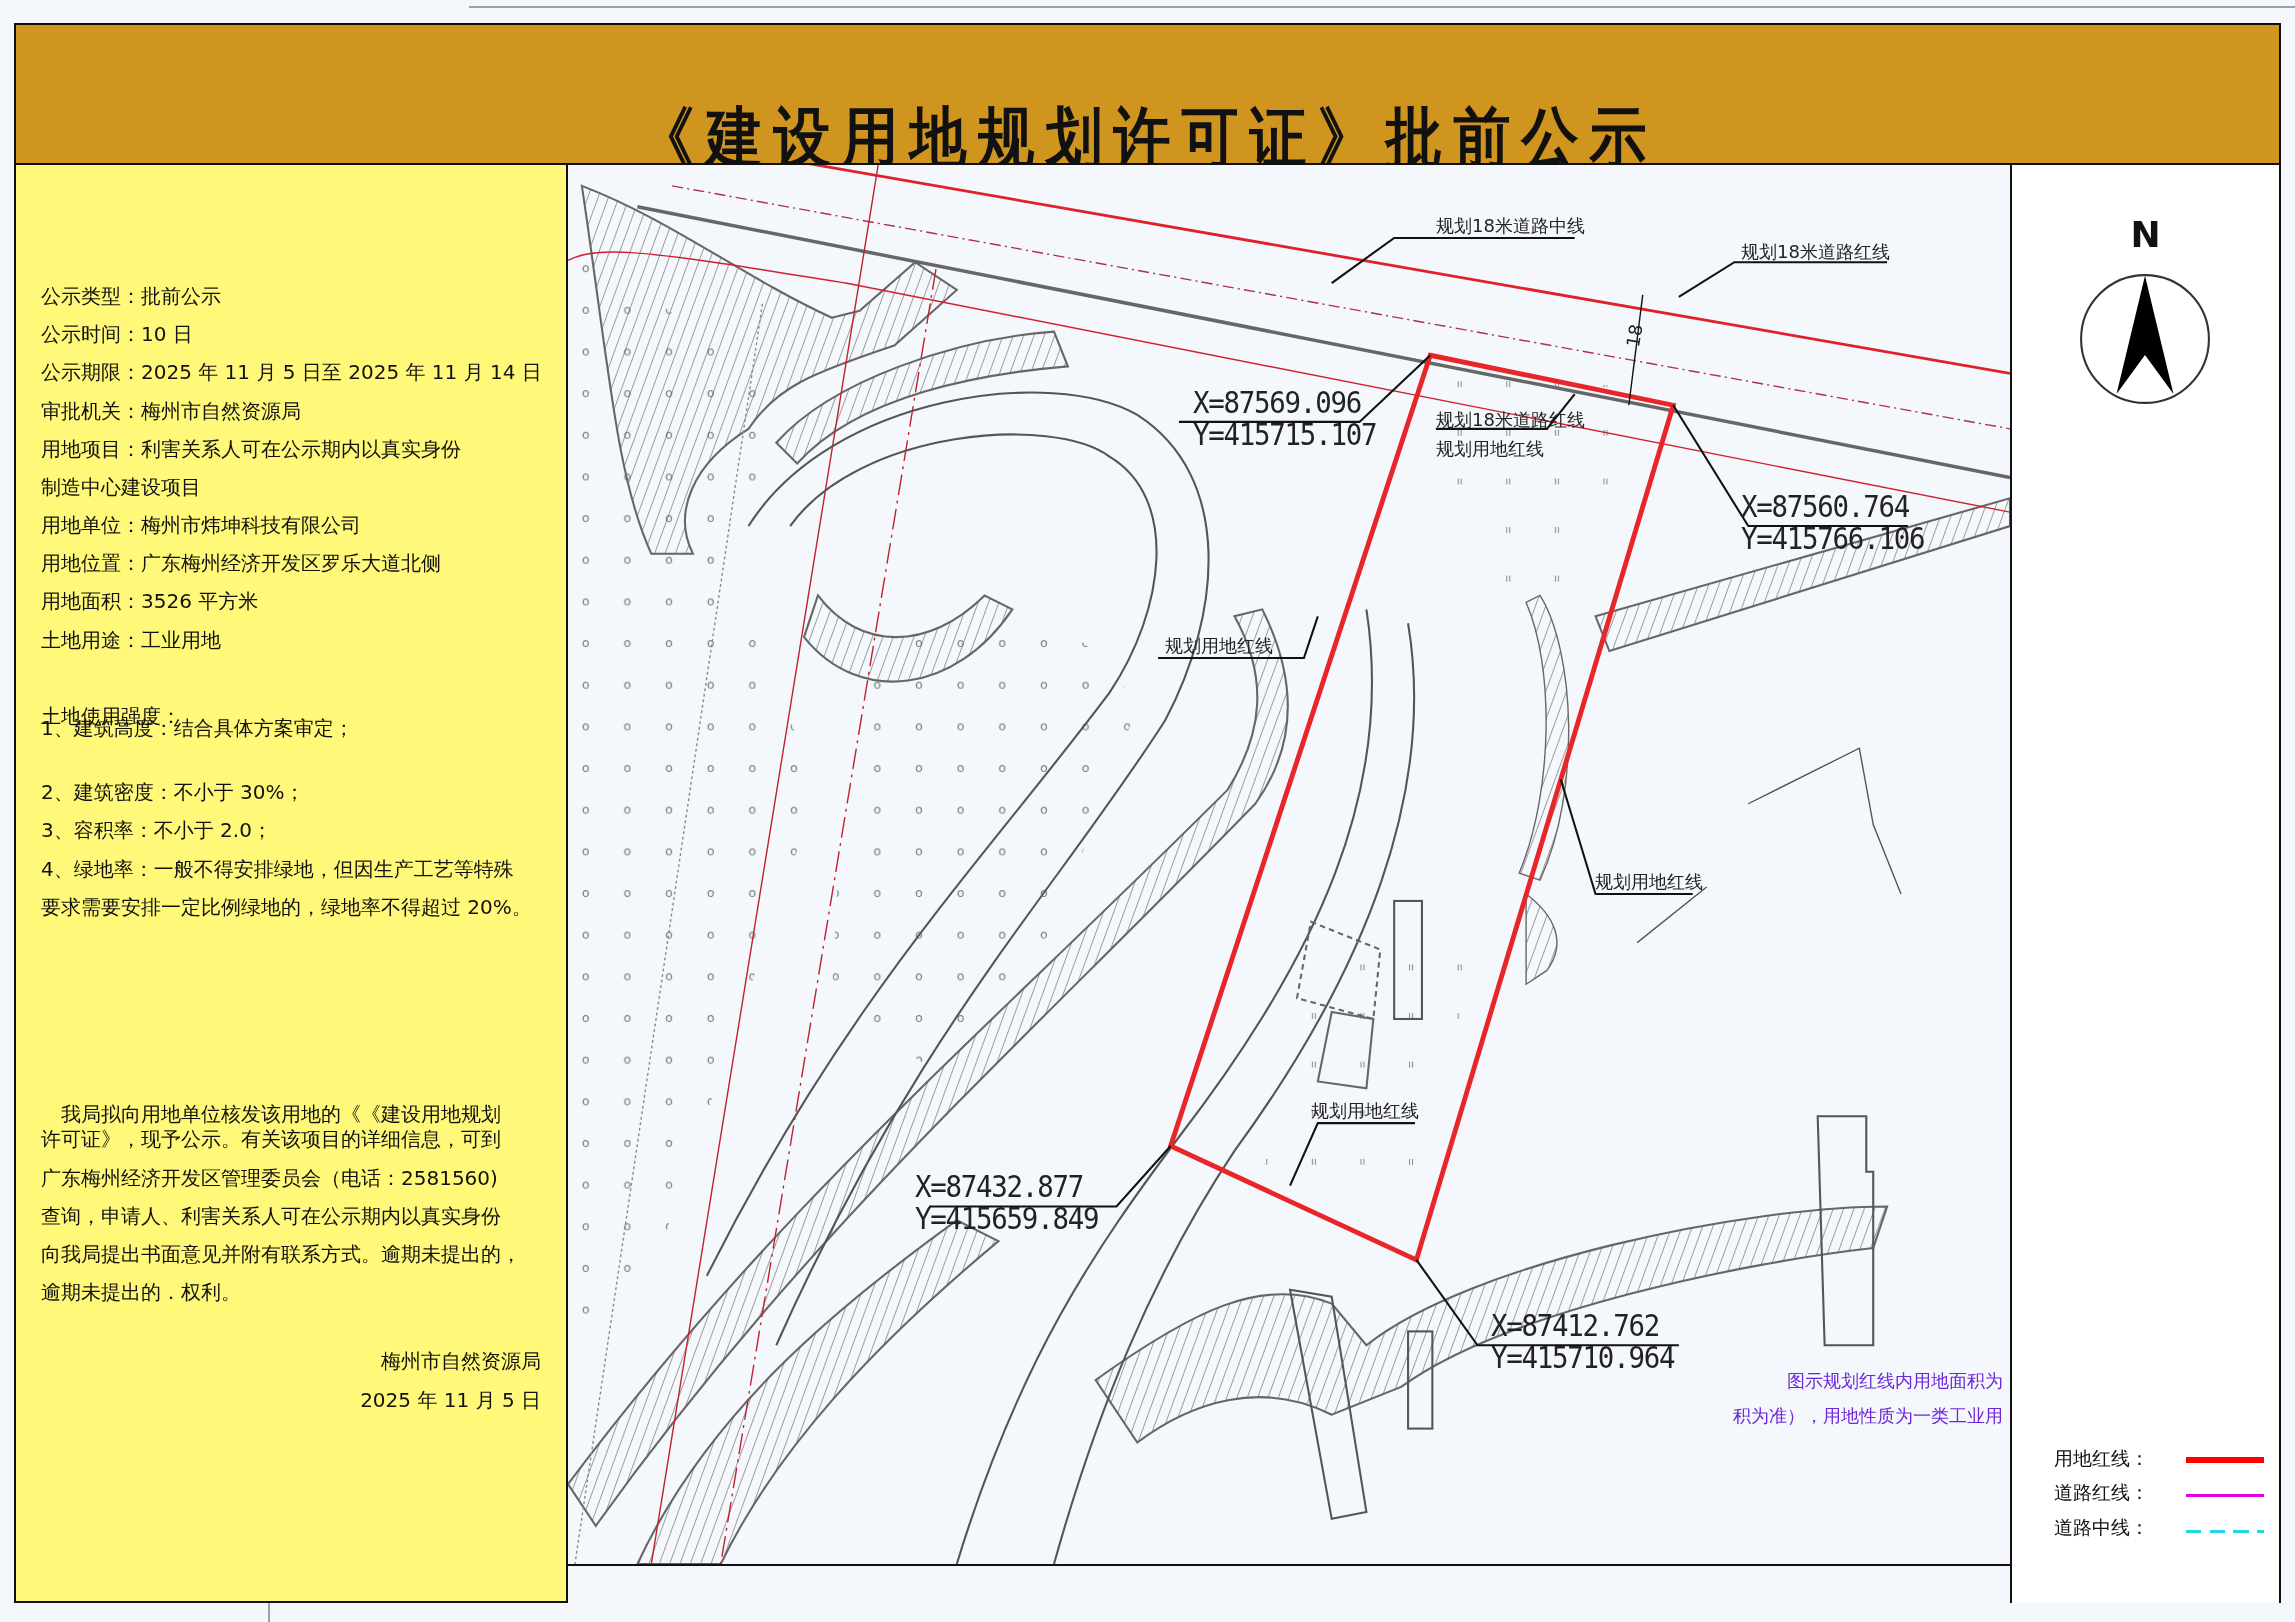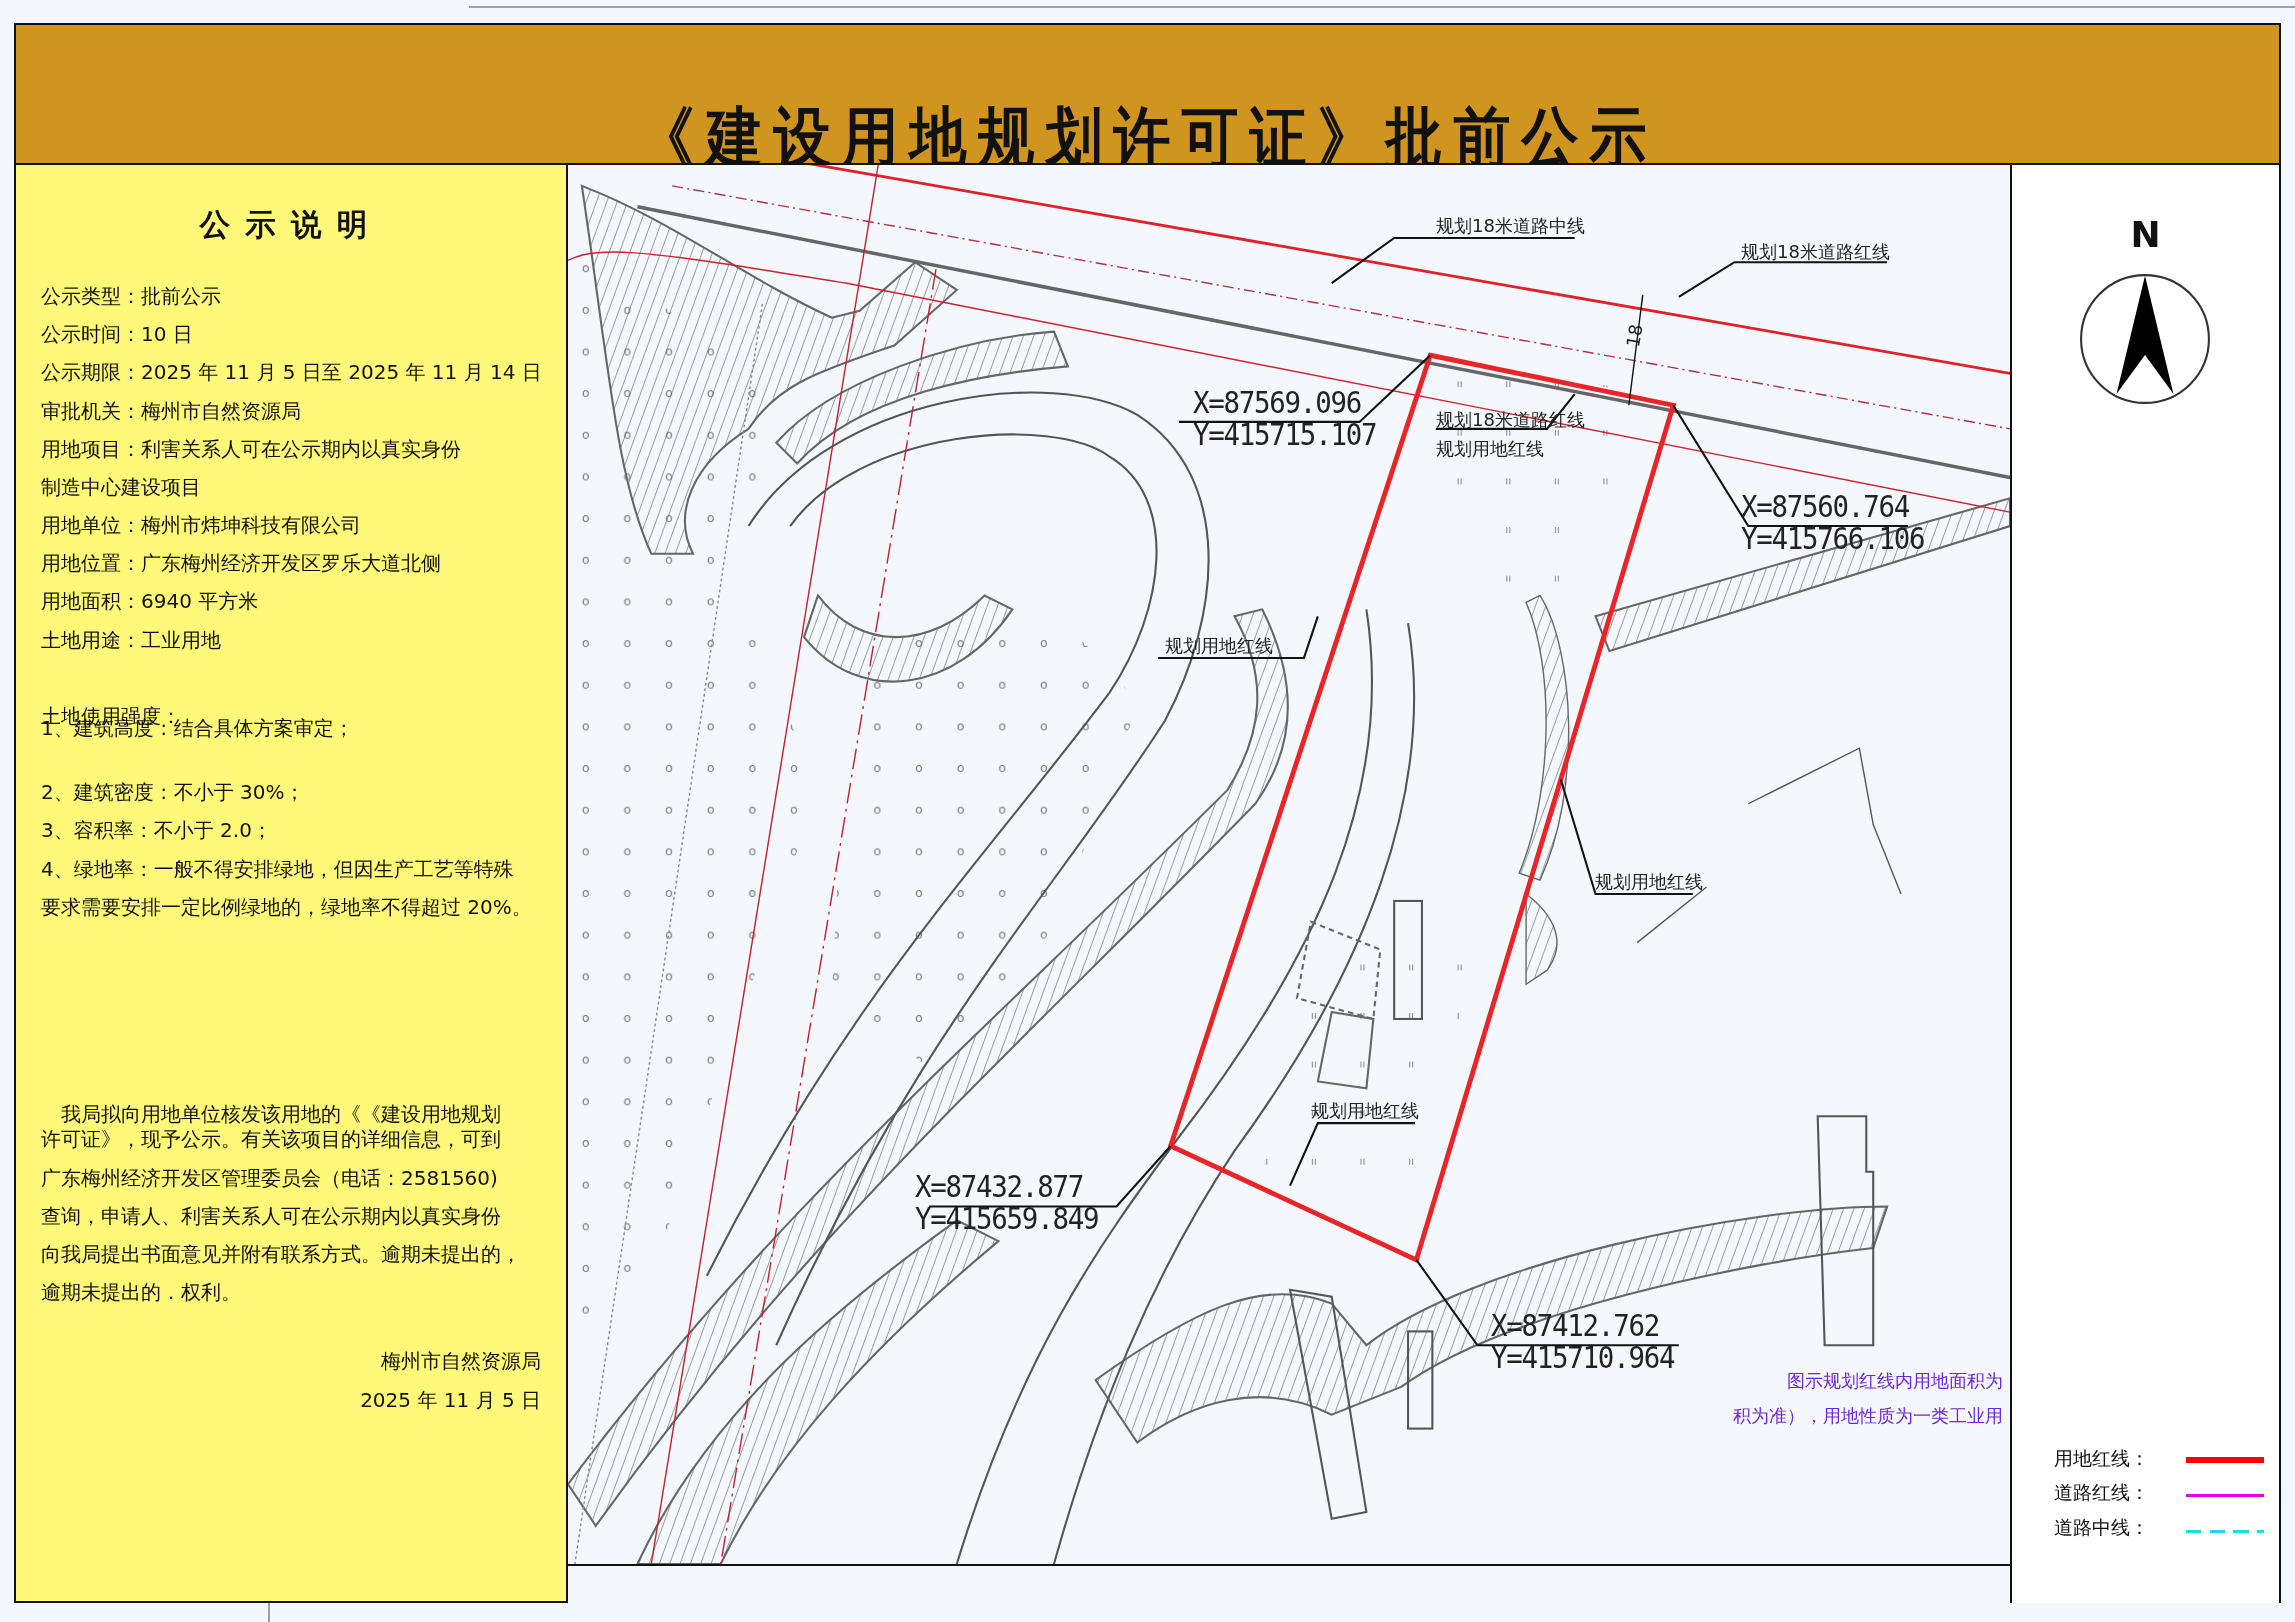--- a/index.html
+++ b/index.html
@@ -34,21 +34,20 @@
 <body>
 
 <div class="frame-line" style="left:469px;top:5.6px;width:1826px;height:2.1px;"></div>
 <div class="frame-line" style="left:268px;top:1562px;width:2.1px;height:61px;"></div>
 
 <div id="title-band">
   <div id="title-text">《建设用地规划许可证》批前公示</div>
 </div>
 
 <div id="left-panel">
-  <div id="panel-heading">公示说明</div>
 
   <div class="info-row" style="top:118px;">
     <span>公示类型</span><span>：</span><span>批前公示</span>
   </div>
   <div class="info-row" style="top:156px;">
     <span>公示时间</span><span>：</span><span>10 日</span>
   </div>
   <div class="info-row" style="top:194px;">
     <span>公示期限</span><span>：</span><span>2025 年 11 月 5 日至 2025 年 11 月 14 日</span>
   </div>
@@ -61,21 +60,21 @@
   <div class="info-row" style="top:309px;">
     <span>制造中心建设项目</span>
   </div>
   <div class="info-row" style="top:347px;">
     <span>用地单位</span><span>：</span><span>梅州市炜坤科技有限公司</span>
   </div>
   <div class="info-row" style="top:385px;">
     <span>用地位置</span><span>：</span><span>广东梅州经济开发区罗乐大道北侧</span>
   </div>
   <div class="info-row" style="top:423px;">
-    <span>用地面积</span><span>：</span><span>6940 平方米</span>
+    <span>用地面积</span><span>：</span><span>3526 平方米</span>
   </div>
   <div class="info-row" style="top:462px;">
     <span>土地用途</span><span>：</span><span>工业用地</span>
   </div>
 
   <div class="info-row" style="top:538px;">土地使用强度：</div>
   <div class="info-row" style="top:550px;">1、建筑高度：结合具体方案审定；</div>
   <div class="info-row" style="top:614px;">2、建筑密度：不小于 30%；</div>
   <div class="info-row" style="top:652px;">3、容积率：不小于 2.0；</div>
   <div class="info-row" style="top:691px;">4、绿地率：一般不得安排绿地，但因生产工艺等特殊</div>

